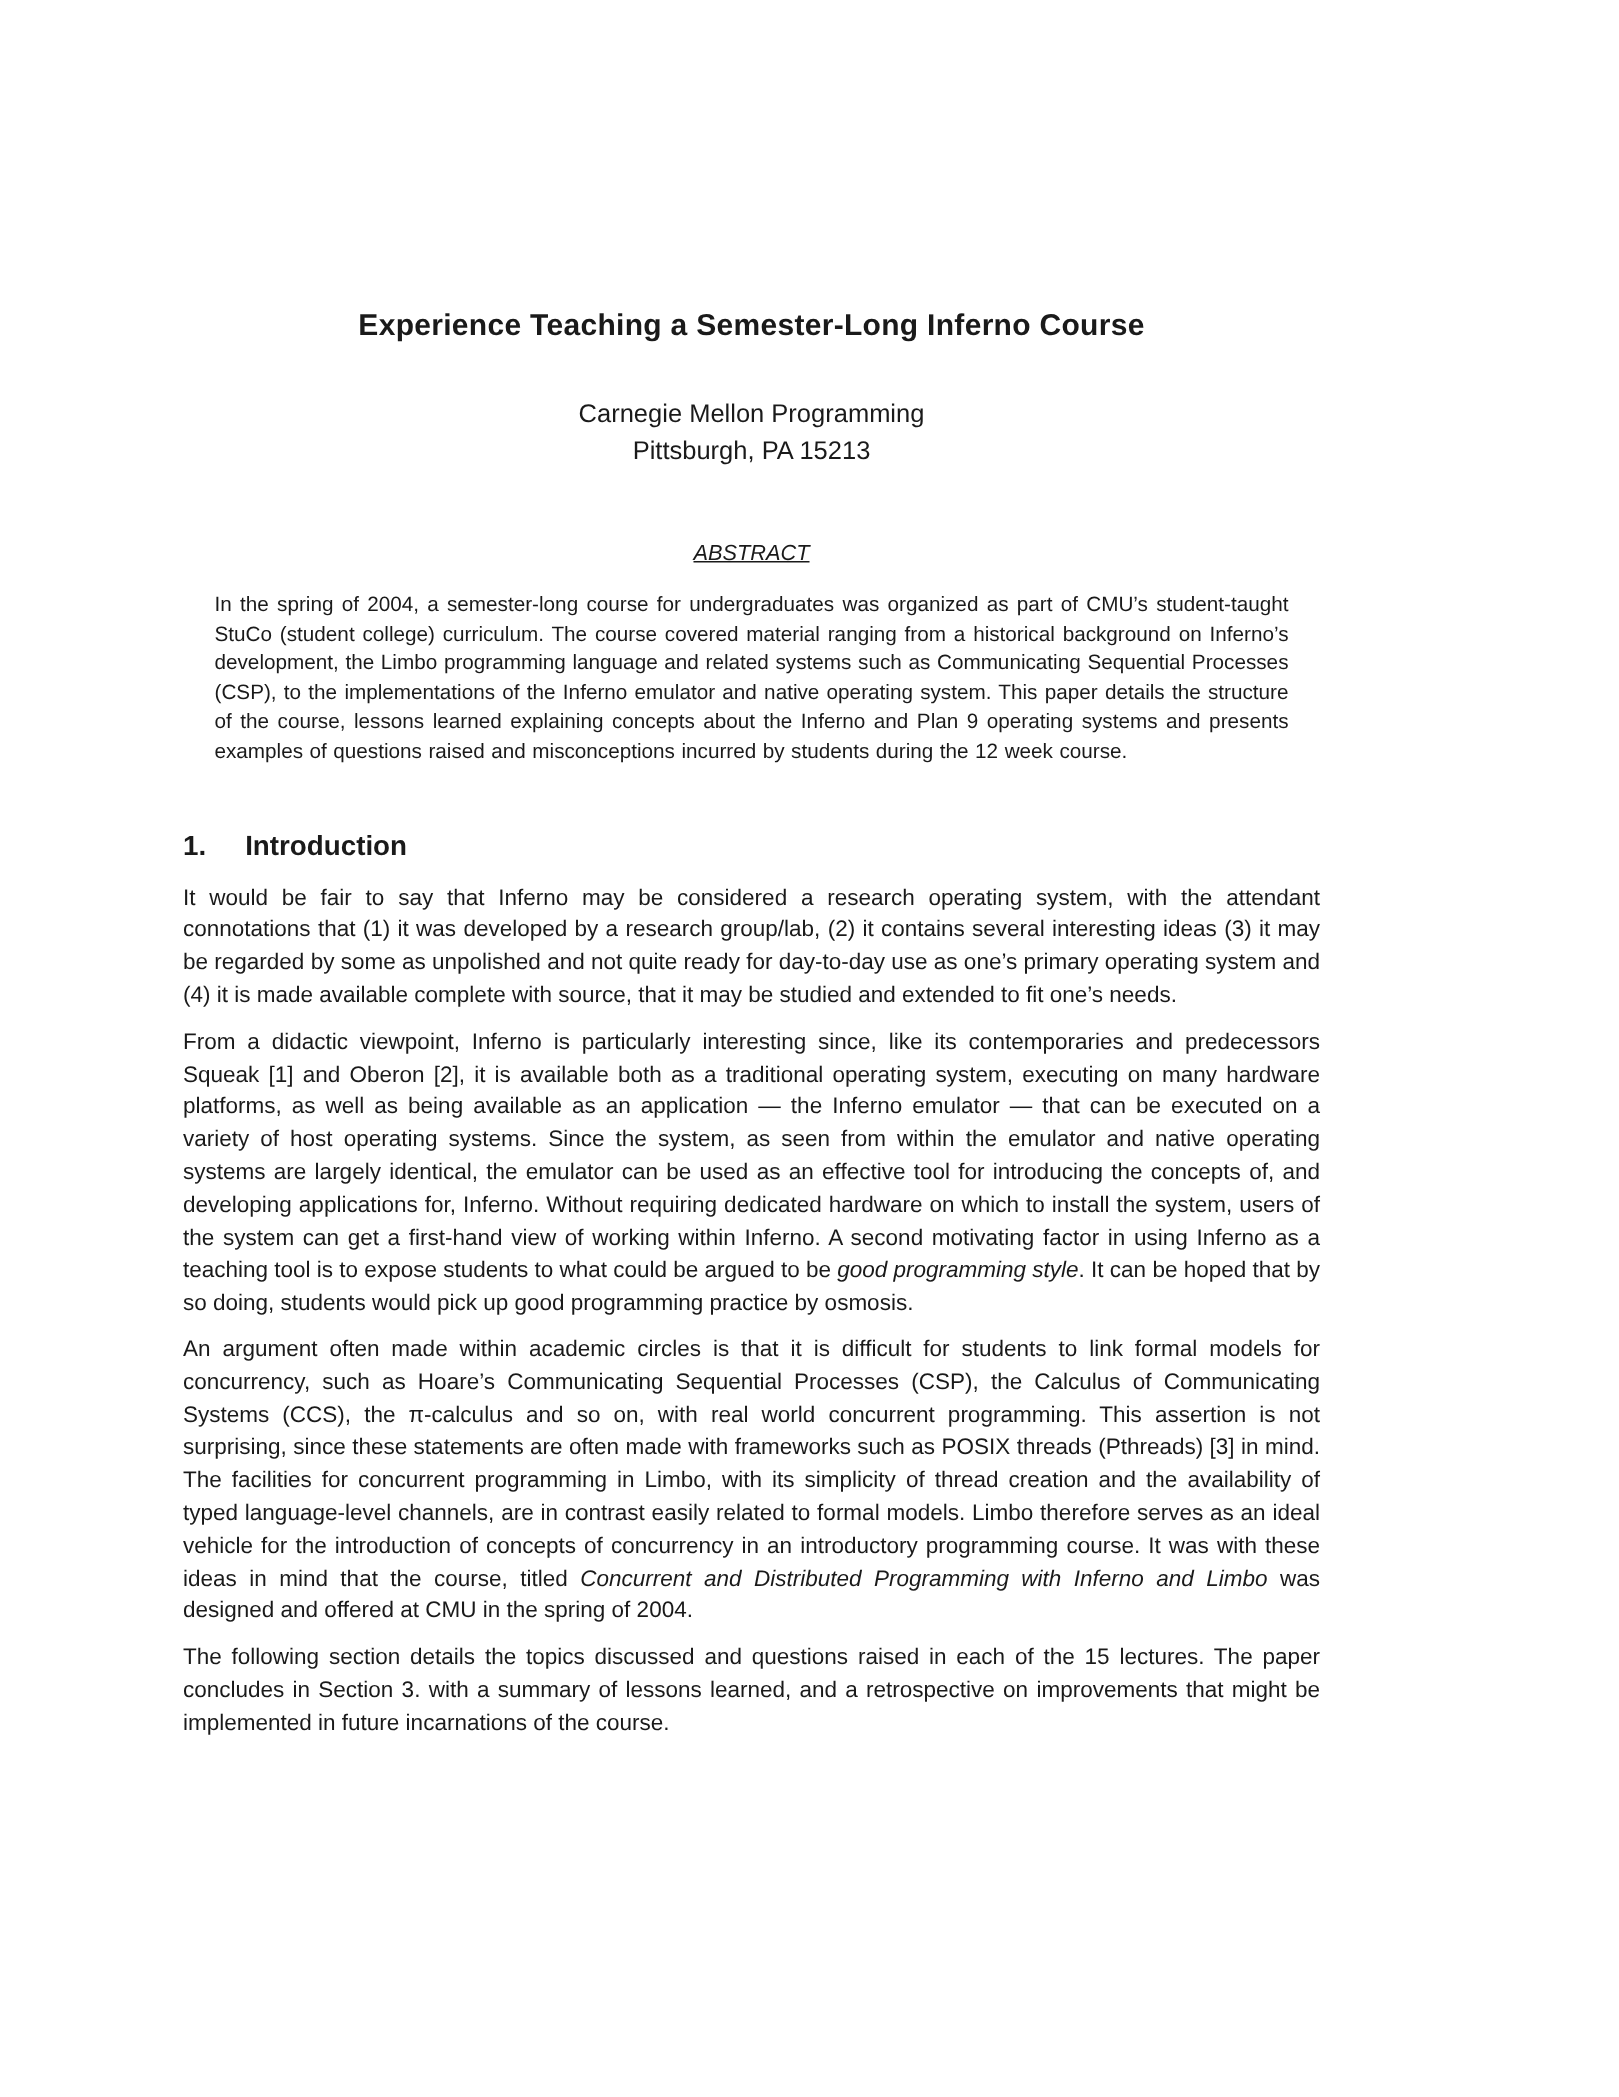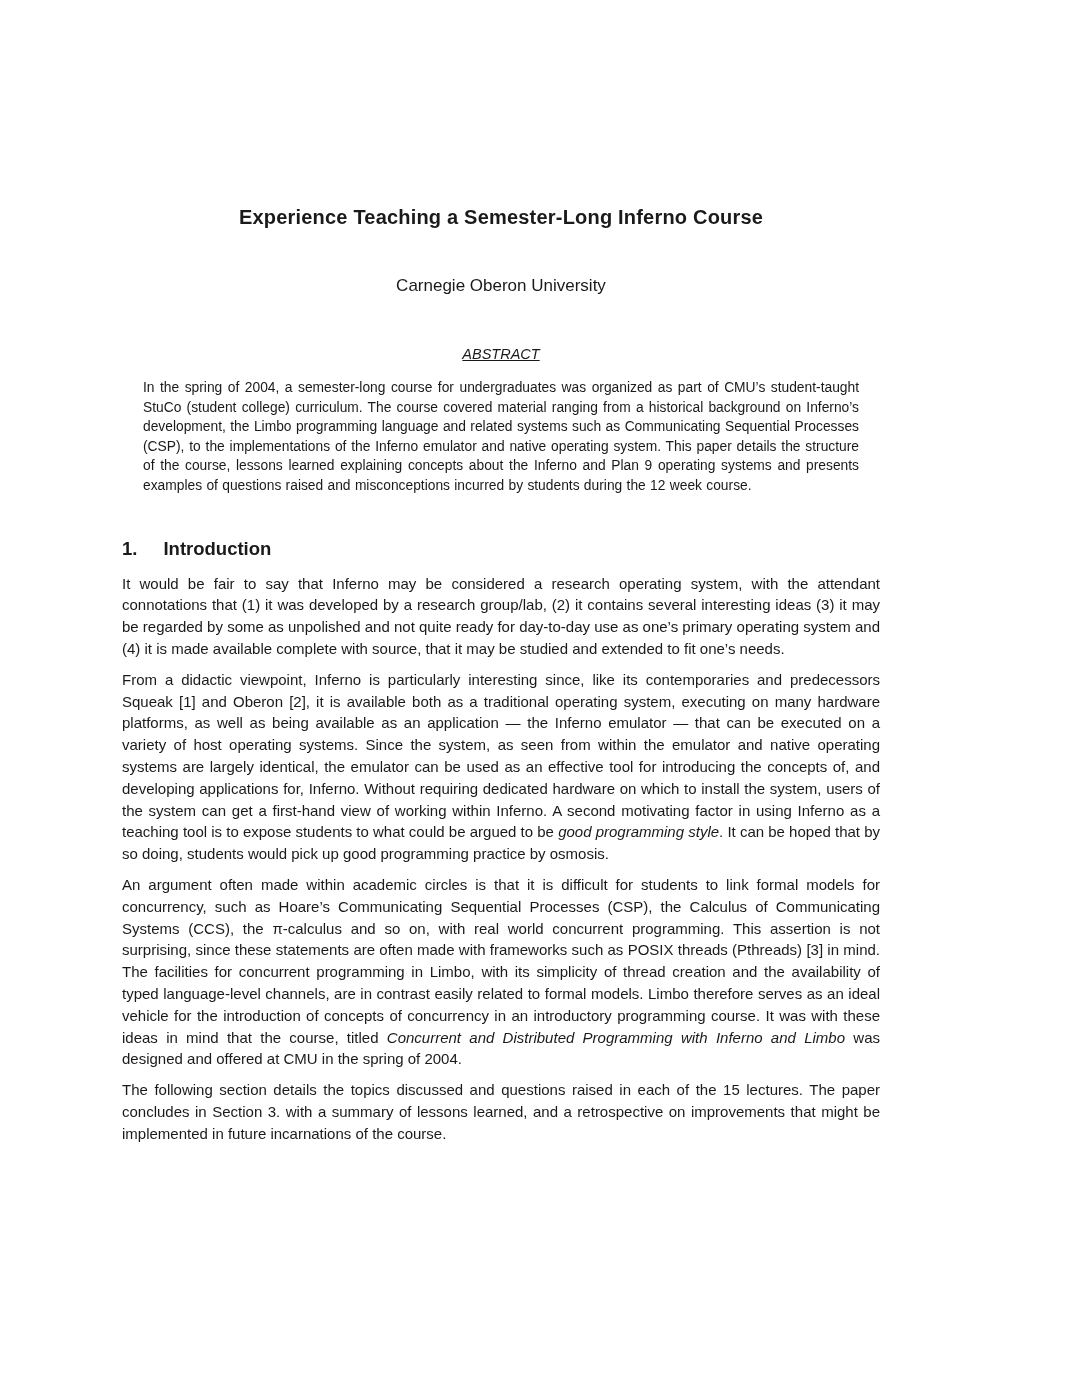--- a/index.html
+++ b/index.html
@@ -23,21 +23,21 @@
   }
   .content {
     width: 758px;
     margin-left: 122px;
   }
   .title {
     text-align: center;
     font-size: 20px;
     font-weight: bold;
     letter-spacing: 0.2px;
-    margin: 0 0 44px 0;
+    margin: 0 0 34px 0;
   }
   .author-block {
     text-align: center;
     margin: 0 0 0 0;
   }
   .author-name {
     font-style: italic;
     font-size: 15px;
     line-height: 22px;
     margin: 0 0 5px 0;
@@ -83,21 +83,22 @@
 </style>
 </head>
 <body>
 
 <div class="page">
   <div class="content">
 
     <h1 class="title">Experience Teaching a Semester-Long Inferno Course</h1>
 
     <div class="author-block">
-      <p class="author-affiliation">Carnegie Oberon University</p>
+      <p class="author-affiliation">Carnegie Mellon Programming</p>
+      <p class="author-address">Pittsburgh, PA 15213</p>
     </div>
 
     <div class="abstract-heading">ABSTRACT</div>
 
     <p class="abstract-text">In the spring of 2004, a semester-long course for undergraduates was organized as part of CMU’s student-taught StuCo (student college) curriculum.  The course covered material ranging from a historical background on Inferno’s development, the Limbo programming language and related systems such as Communicating Sequential Processes (CSP), to the implementations of the Inferno emulator and native operating system.  This paper details the structure of the course, lessons learned explaining concepts about the Inferno and Plan 9 operating systems and presents examples of questions raised and misconceptions incurred by students during the 12 week course.</p>
 
     <div class="section-heading">
       <span class="section-number">1.</span>
       <span class="section-title">Introduction</span>
     </div>

